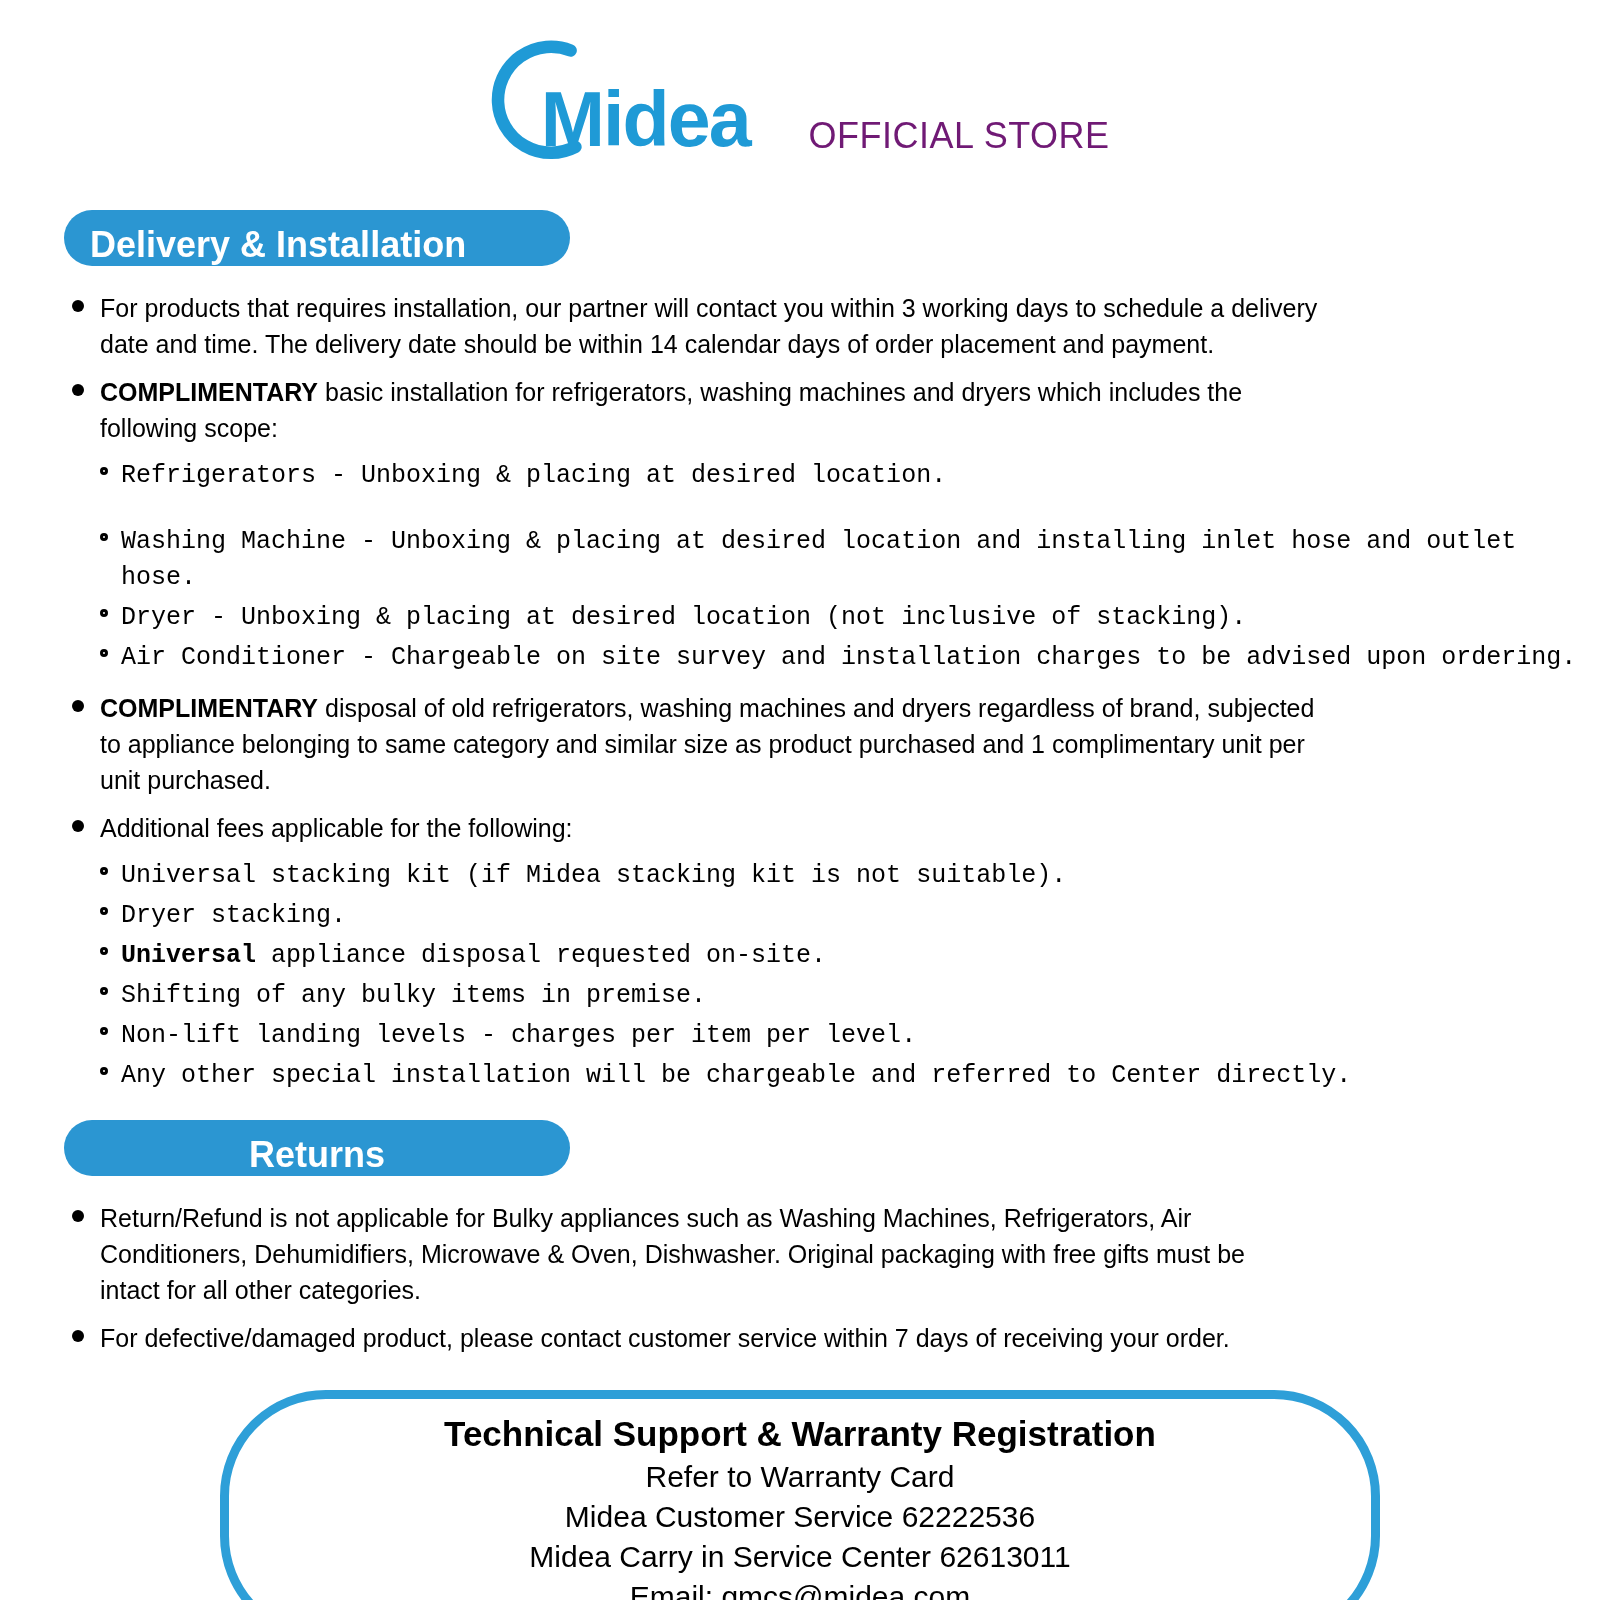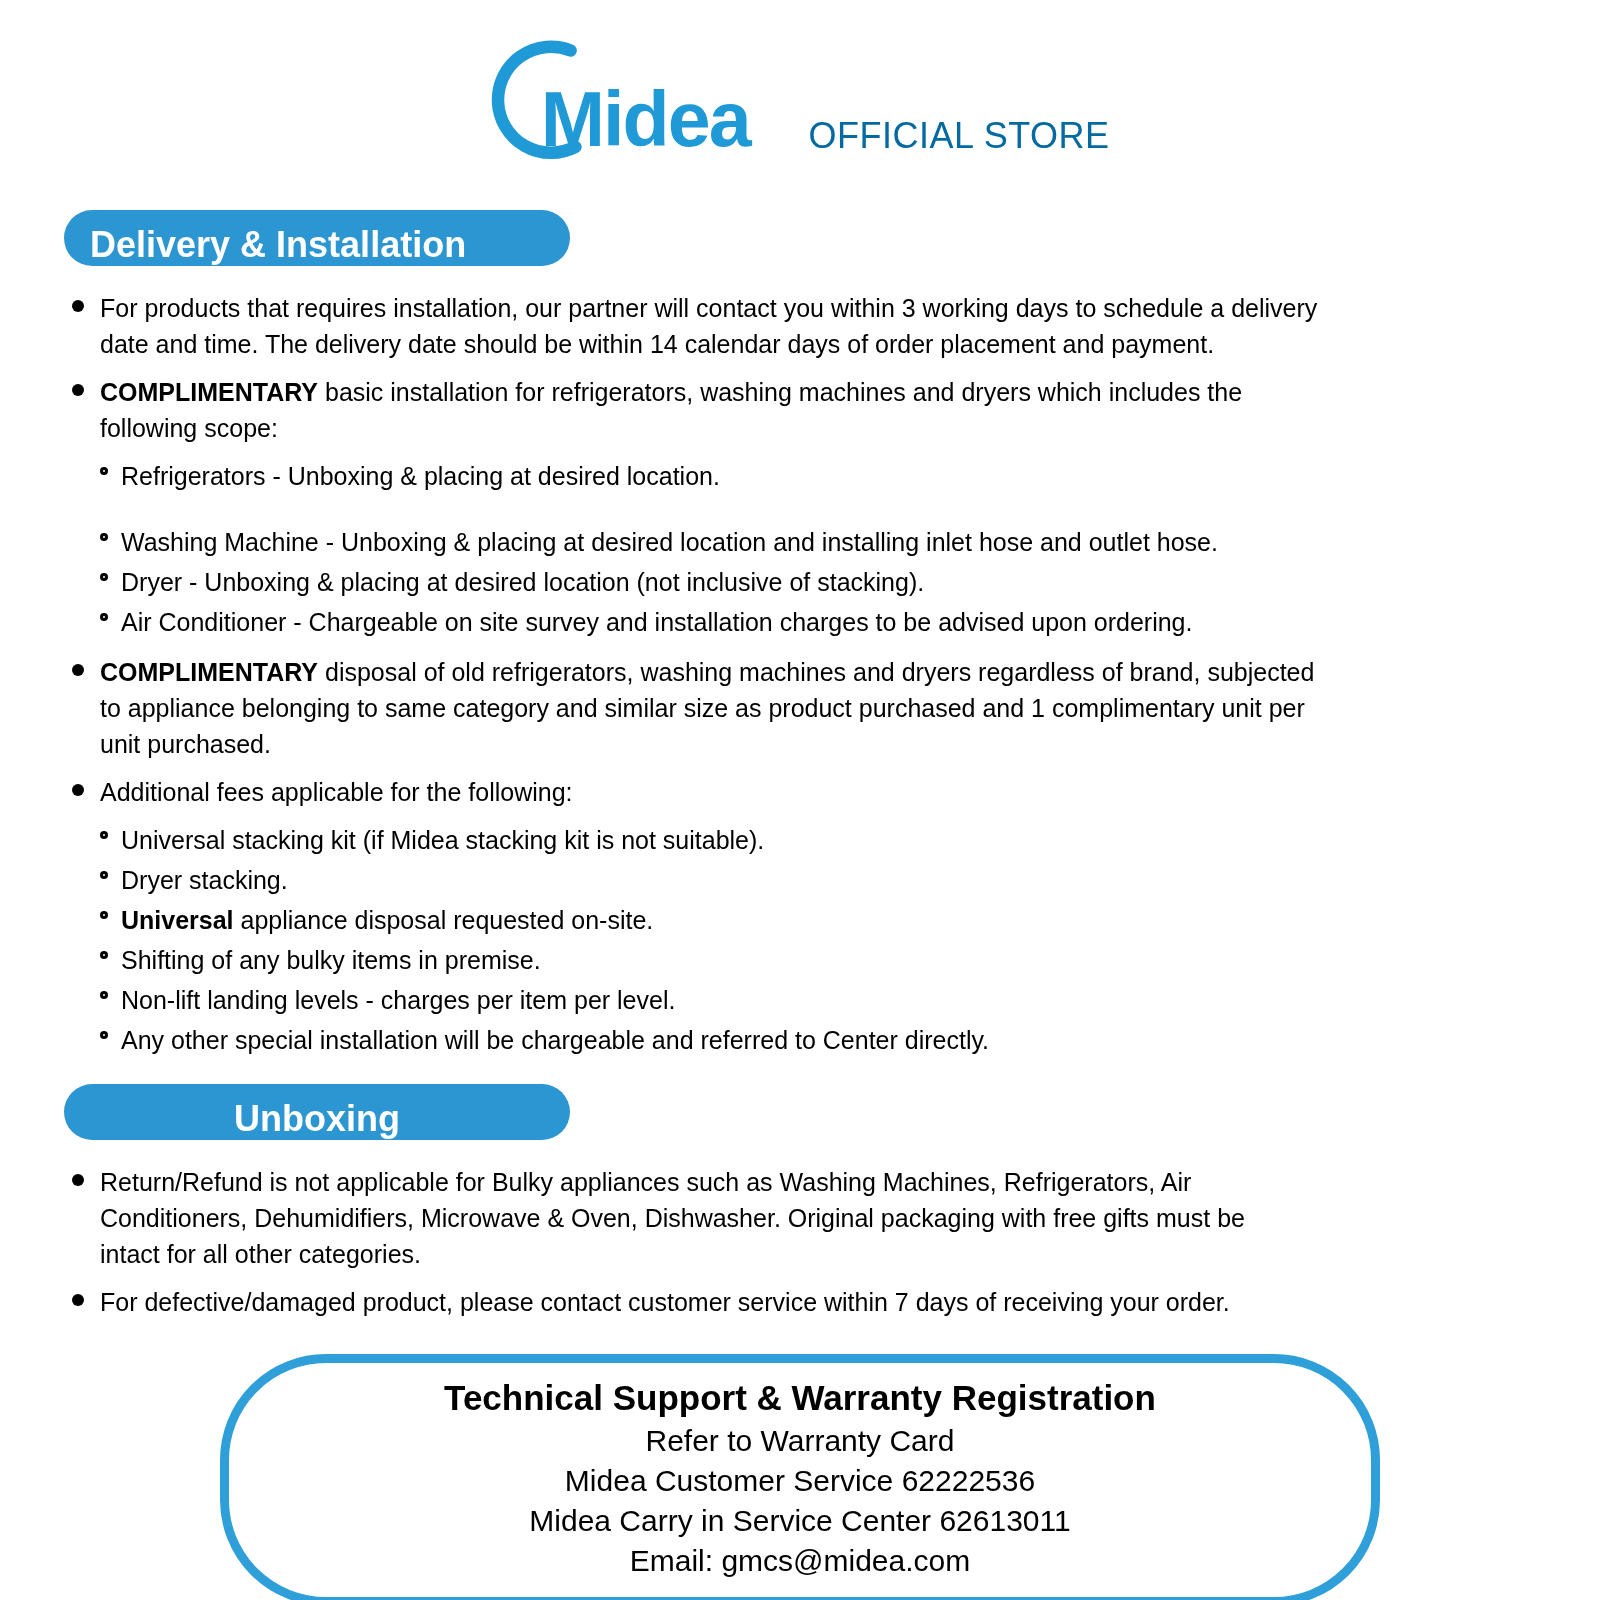--- a/index.html
+++ b/index.html
@@ -22,21 +22,21 @@
     display: flex; justify-content: center; align-items: flex-end;
     padding-top: 34px; height: 172px;
   }
   .logo-group { display: flex; align-items: flex-end; }
   .logo-svg { width: 300px; height: 135px; display: block; }
   .logo-text {
     font-family: "Liberation Sans", sans-serif;
     font-weight: bold; font-size: 80px; letter-spacing: -2px;
   }
   .official {
-    font-size: 36px; color: #0369a1; letter-spacing: 0.5px;
+    font-size: 36px; color: #701a75; letter-spacing: 0.5px;
     padding-bottom: 15px; margin-left: 18px; white-space: nowrap;
   }
 
   
   .pill {
     width: 506px; height: 56px; margin-left: 64px;
     background: var(--brand-blue); border-radius: 28px;
     color: #fff; font-weight: bold; font-size: 36px;
     display: flex; align-items: flex-end;
   }
@@ -50,21 +50,21 @@
     flex: 0 0 auto; width: 12px; height: 12px;
     background: #000; border-radius: 50%;
     margin: 10px 16px 0 8px;
   }
   .content {
     font-size: 25px; line-height: 36px;
     white-space: pre-wrap;
   }
   .lead { font-weight: bold; }
   .sublist { margin: 2px 0 14px 0; }
-  .sub { display: flex; margin: 4px 0; }
+  .sub { display: flex; margin: 4px 0; font-family: Liberation Mono, monospace; }
   .circ {
     flex: 0 0 auto; width: 8px; height: 8px;
     border: 3px solid #000; border-radius: 50%;
     margin: 9px 13px 0 36px; background: #fff;
   }
   .gap-after { margin-bottom: 30px; }
 
   
   .support-box {
     width: 1160px; margin: 34px auto 15px;
@@ -161,21 +161,21 @@
       </div>
       <div class="sub">
         <span class="circ"></span>
         <div class="content"><b class="lead"></b><span>Any other special installation will be chargeable and referred to Center directly.</span></div>
       </div>
     </div>
 
   </section>
 
   <div class="pill pill-center">
-    <span>Unboxing</span>
+    <span>Returns</span>
   </div>
 
   <section class="list">
     <div class="item">
       <span class="dot"></span>
       <div class="content"><b class="lead"></b><span>Return/Refund is not applicable for Bulky appliances such as Washing Machines, Refrigerators, Air
 Conditioners, Dehumidifiers, Microwave &amp; Oven, Dishwasher. Original packaging with free gifts must be
 intact for all other categories.</span></div>
     </div>
     <div class="item">

